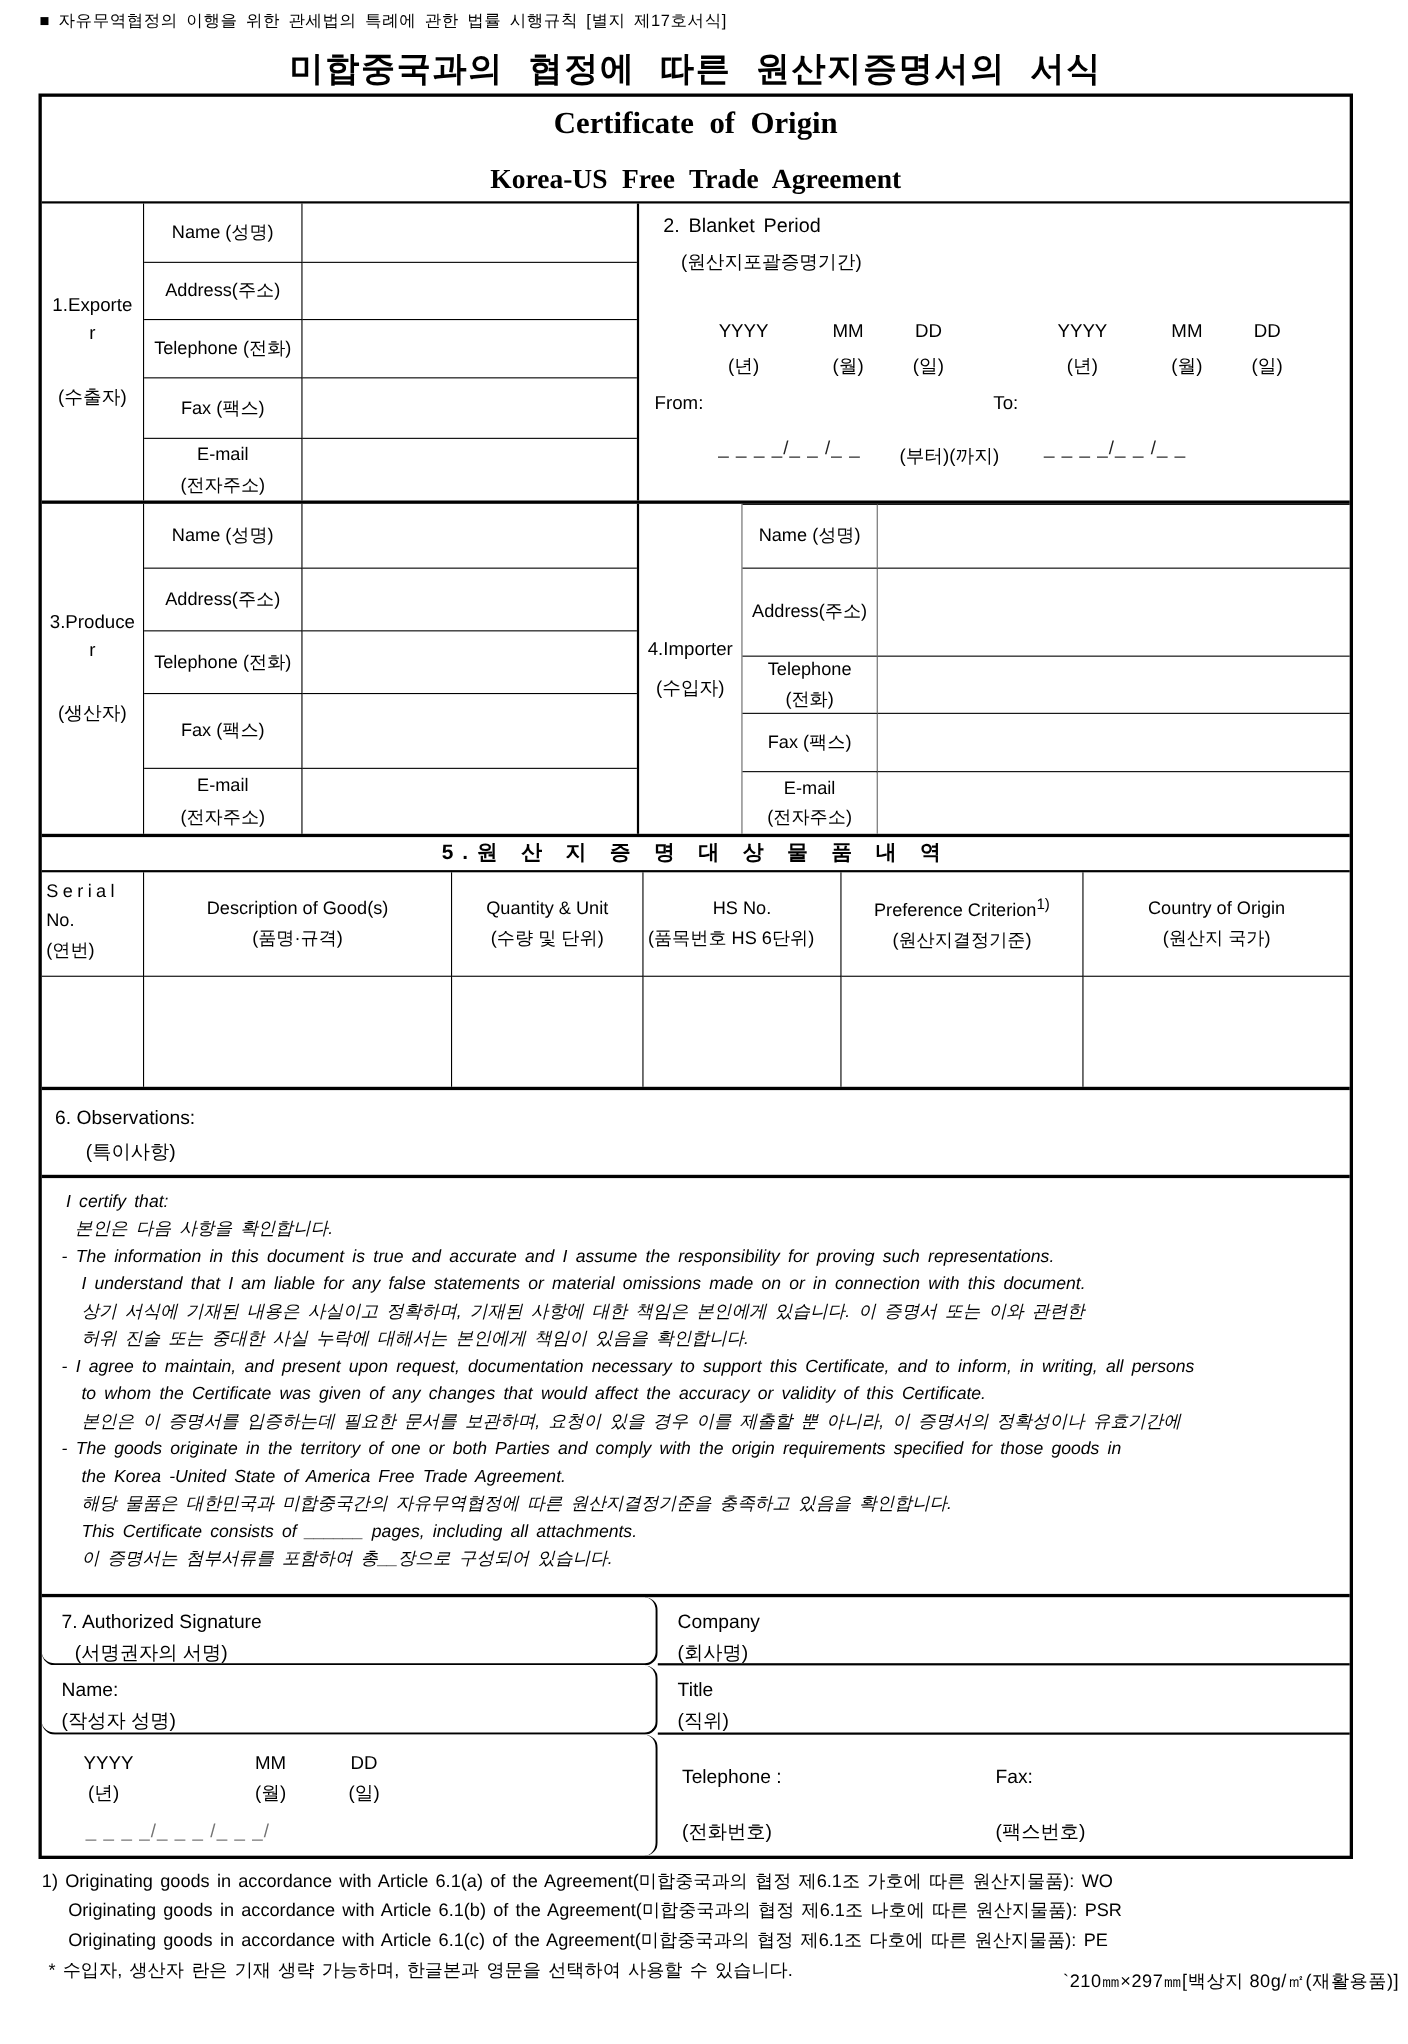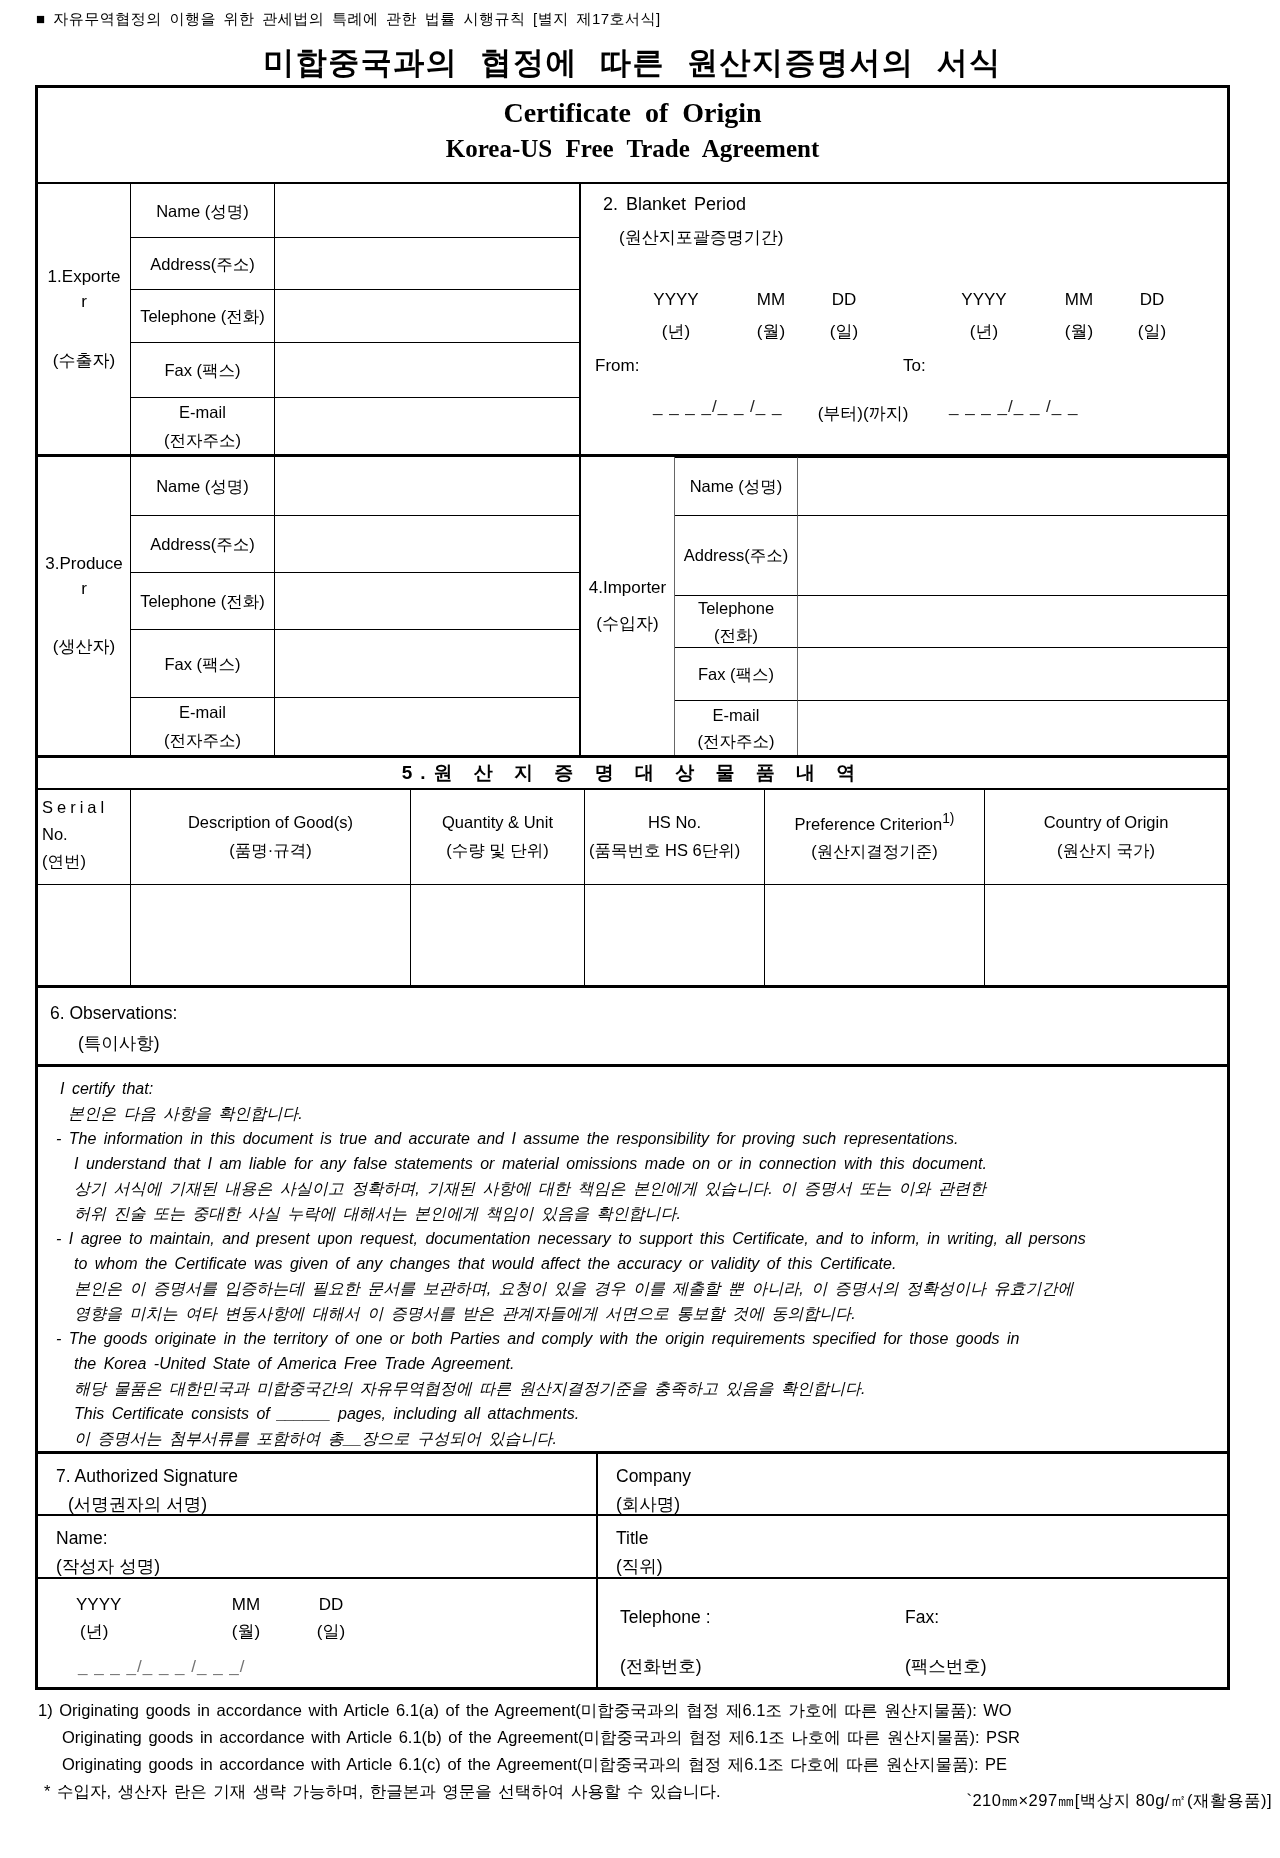--- a/index.html
+++ b/index.html
@@ -10,21 +10,21 @@
   }
   .notice{position:absolute;left:36px;top:10px;font-size:15px;letter-spacing:0.5px;word-spacing:3px;}
   .page-title{position:absolute;left:35px;top:42px;width:1195px;text-align:center;
     font-size:31px;font-weight:800;letter-spacing:1.5px;word-spacing:12px;}
   .form-box{position:absolute;left:35px;top:85px;width:1195px;height:1605px;
     border:3px solid #000;box-sizing:border-box;display:flex;flex-direction:column;}
 
   
   .title-block{height:97px;border-bottom:2px solid #000;text-align:center;box-sizing:border-box;}
   .t-en{font-family:"Liberation Serif","DejaVu Serif",serif;font-weight:bold;font-size:28px;margin-top:9px;word-spacing:7px;}
-  .t-sub{font-family:"Liberation Serif","DejaVu Serif",serif;font-weight:bold;font-size:25px;margin-top:6px;word-spacing:7px;}
+  .t-sub{font-family:"Liberation Serif","DejaVu Serif",serif;font-weight:bold;font-size:25px;margin-top:21px;word-spacing:7px;}
 
   
   .block12{height:273px;border-bottom:3px solid #000;display:flex;box-sizing:border-box;}
   .block34{height:303px;border-bottom:3px solid #000;display:flex;box-sizing:border-box;}
   .party{width:543px;flex:none;border-right:2px solid #000;display:grid;
     grid-template-columns:93px 144px 1fr;box-sizing:border-box;font-size:17px;}
   .exp{grid-template-rows:53px 52px 53px 55px 1fr;}
   .prod{grid-template-rows:58px 57px 57px 68px 1fr;}
   .p-label{grid-row:1/6;grid-column:1;border-right:1px solid #000;display:flex;flex-direction:column;
     align-items:center;justify-content:center;gap:34px;text-align:center;line-height:1.45;}
@@ -80,21 +80,21 @@
   
   .certify{flex:1;border-bottom:3px solid #000;padding:9px 10px 0 14px;box-sizing:border-box;
     font-size:16px;line-height:25px;word-spacing:3px;font-style:italic;}
   .cl-a{padding-left:8px;} .cl-b{padding-left:16px;}
   .cl-bullet{padding-left:4px;} .cl-cont{padding-left:22px;}
 
   
   .sig{height:235px;display:grid;grid-template-columns:560px 1fr;grid-template-rows:62px 63px 1fr;
     font-size:17.5px;box-sizing:border-box;}
   .sc{box-sizing:border-box;padding:8px 0 0 18px;line-height:1.6;}
-  .sc.cleft{border-right:2px solid #000;}
+  .sc.cleft{border-right:2px solid #000;border-radius:12px;}
   .sc.rtop{border-bottom:2px solid #000;}
   .sc .ko2{padding-left:12px;}
   .sig-date{position:relative;font-size:17px;}
   .sd-row{display:flex;padding-left:38px;}
   .sd-row.h1{padding-top:12px;}
   .sy{width:90px;} .sm{width:100px;margin-left:30px;text-align:center;} .sd{width:70px;text-align:center;}
   .sy.k{padding-left:4px;box-sizing:border-box;}
   .sd-blank{padding-left:40px;margin-top:8px;letter-spacing:1px;color:#737373;}
   .sig-tel{display:grid;grid-template-columns:285px 1fr;padding:24px 2px 0 22px;row-gap:14px;box-sizing:border-box;}
 
@@ -289,21 +289,20 @@
   <div class="certify">
     <div class="cl-a">I certify that:</div>
     <div class="cl-b">본인은 다음 사항을 확인합니다.</div>
     <div class="cl-bullet">- The information in this document is true and accurate and I assume the responsibility for proving such representations.</div>
     <div class="cl-cont">I understand that I am liable for any false statements or material omissions made on or in connection with this document.</div>
     <div class="cl-cont">상기 서식에 기재된 내용은 사실이고 정확하며, 기재된 사항에 대한 책임은 본인에게 있습니다. 이 증명서 또는  이와 관련한</div>
     <div class="cl-cont">허위 진술 또는 중대한 사실 누락에 대해서는 본인에게 책임이 있음을 확인합니다.</div>
     <div class="cl-bullet">- I agree to maintain, and present upon request, documentation necessary to support this Certificate, and to inform, in writing,  all persons</div>
     <div class="cl-cont">to whom the Certificate was given of any changes that would affect the accuracy or validity of this Certificate.</div>
     <div class="cl-cont">본인은 이 증명서를 입증하는데 필요한 문서를 보관하며, 요청이 있을 경우 이를 제출할 뿐 아니라, 이 증명서의 정확성이나  유효기간에</div>
-    <div class="cl-cont">영향을 미치는 여타 변동사항에 대해서 이 증명서를 받은 관계자들에게 서면으로 통보할 것에 동의합니다.</div>
     <div class="cl-bullet">- The goods originate in the territory of one or both Parties and comply with the origin requirements specified for those  goods in</div>
     <div class="cl-cont">the Korea -United State of America Free Trade Agreement.</div>
     <div class="cl-cont">해당 물품은 대한민국과 미합중국간의 자유무역협정에 따른 원산지결정기준을 충족하고 있음을 확인합니다.</div>
     <div class="cl-cont">This Certificate consists of ______ pages, including all attachments.</div>
     <div class="cl-cont">이 증명서는 첨부서류를 포함하여 총__장으로 구성되어 있습니다.</div>
   </div>
 
   <div class="sig">
     <div class="sc cleft rtop">
       <div>7. Authorized Signature</div>

